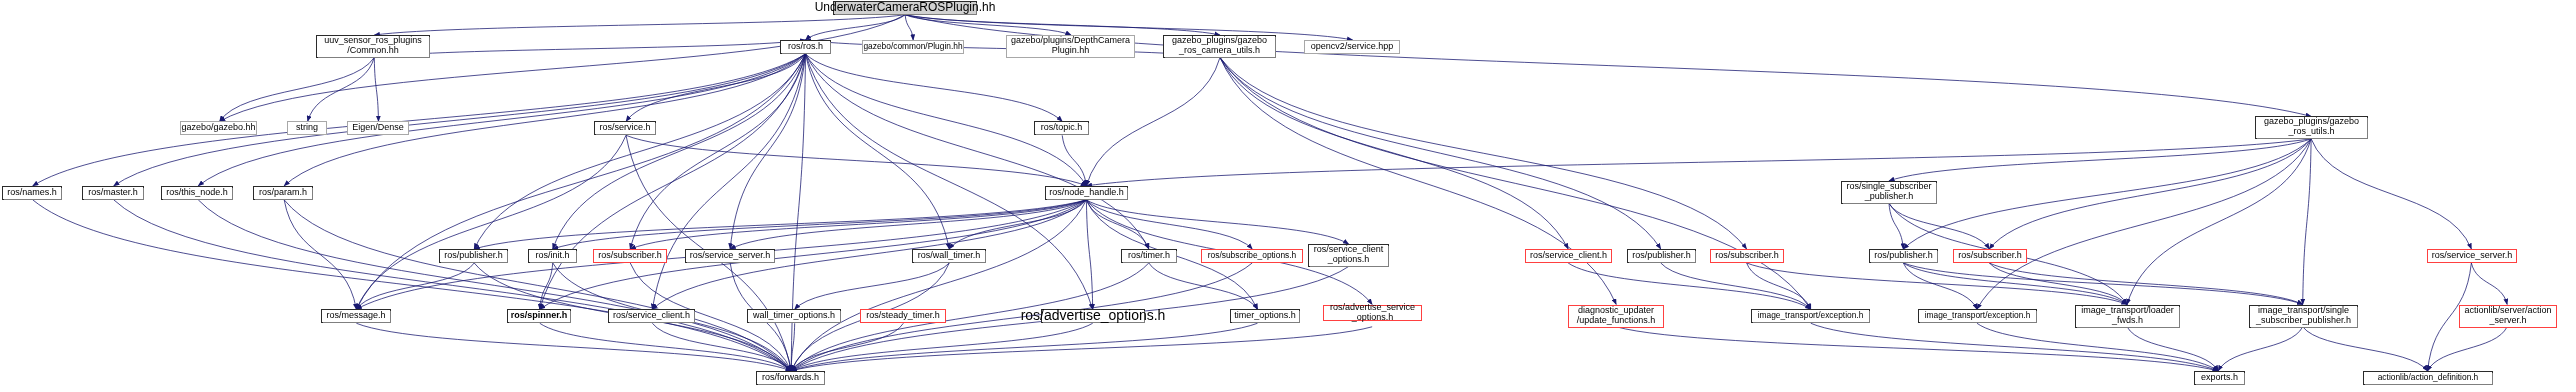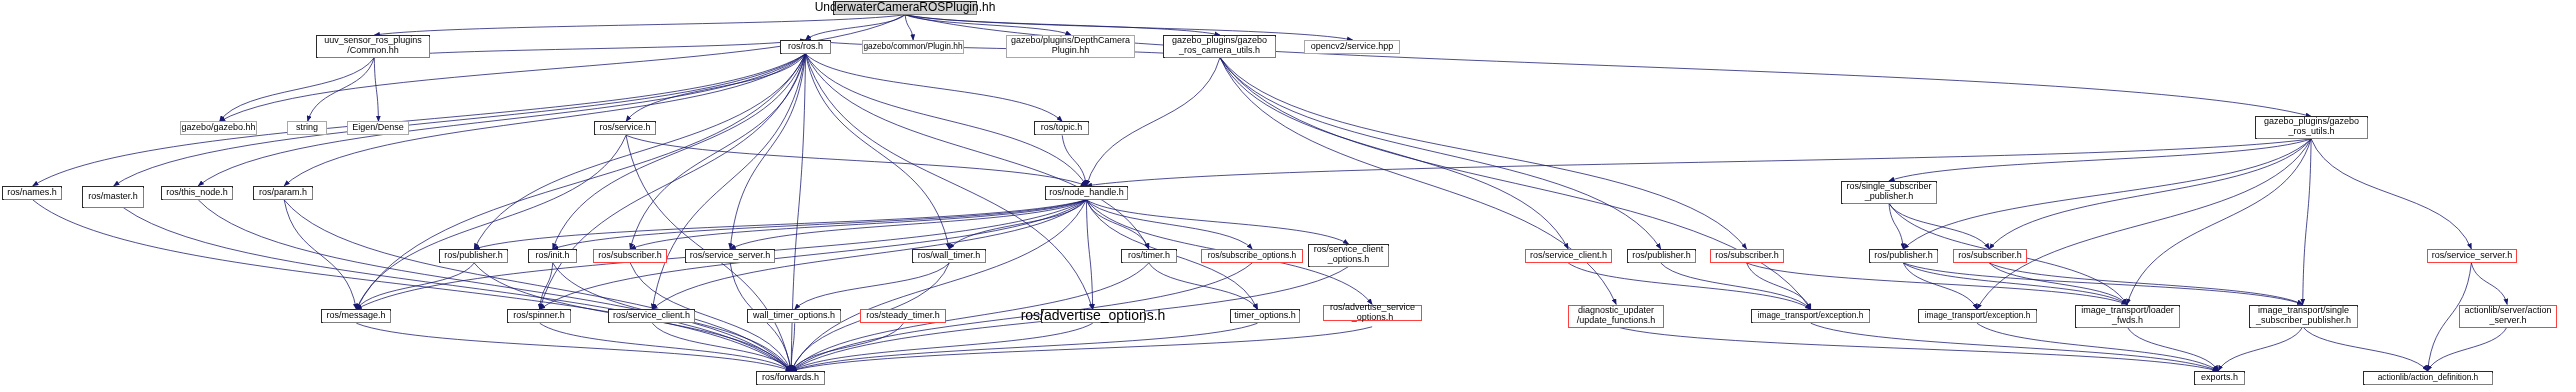--- a/index.html
+++ b/index.html
@@ -192,21 +192,21 @@
 _ros_camera_utils.h</div>
     <div class="node b-grey" style="left: 1304px; top: 40px; width: 96px; height: 14px;">opencv2/service.hpp</div>
     <div class="node b-grey" style="left: 180px; top: 121px; width: 77px; height: 14px;">gazebo/gazebo.hh</div>
     <div class="node b-grey" style="left: 287px; top: 121px; width: 40px; height: 14px;">string</div>
     <div class="node b-grey" style="left: 347px; top: 121px; width: 62px; height: 14px;">Eigen/Dense</div>
     <div class="node b-black shadow" style="left: 594px; top: 121px; width: 62px; height: 14px;">ros/service.h</div>
     <div class="node b-black shadow" style="left: 1034px; top: 121px; width: 55px; height: 14px;">ros/topic.h</div>
     <div class="node b-black shadow" style="left: 2255px; top: 116px; width: 113px; height: 22.5px;">gazebo_plugins/gazebo
 _ros_utils.h</div>
     <div class="node b-black shadow" style="left: 2.1px; top: 186px; width: 60px; height: 14px;">ros/names.h</div>
-    <div class="node b-black shadow" style="left: 82px; top: 186px; width: 62px; height: 22px;">ros/master.h</div>
+    <div class="node b-black shadow" style="left: 82px; top: 186px; width: 62px; height: 14px;">ros/master.h</div>
     <div class="node b-black shadow" style="left: 161px; top: 186px; width: 72px; height: 14px;">ros/this_node.h</div>
     <div class="node b-black shadow" style="left: 253px; top: 186px; width: 60px; height: 14px;">ros/param.h</div>
     <div class="node b-black shadow" style="left: 1045px; top: 186px; width: 83px; height: 14px;">ros/node_handle.h</div>
     <div class="node b-black shadow" style="left: 1841px; top: 181px; width: 96px; height: 22.5px;">ros/single_subscriber
 _publisher.h</div>
     <div class="node b-black shadow" style="left: 439px; top: 249px; width: 69px; height: 14px;">ros/publisher.h</div>
     <div class="node b-black shadow" style="left: 528px; top: 249px; width: 49px; height: 14px;">ros/init.h</div>
     <div class="node b-red" style="left: 593px; top: 249px; width: 74px; height: 14px;">ros/subscriber.h</div>
     <div class="node b-black shadow" style="left: 685px; top: 249px; width: 90px; height: 14px;">ros/service_server.h</div>
     <div class="node b-black shadow" style="left: 912px; top: 249px; width: 74px; height: 14px;">ros/wall_timer.h</div>
@@ -214,21 +214,21 @@
     <div class="node b-red" style="left: 1201px; top: 249px; width: 102px; height: 14px; font-size: 8.4px;">ros/subscribe_options.h</div>
     <div class="node b-black shadow" style="left: 1308px; top: 244px; width: 81px; height: 22.5px;">ros/service_client
 _options.h</div>
     <div class="node b-red" style="left: 1525px; top: 249px; width: 87px; height: 14px;">ros/service_client.h</div>
     <div class="node b-black shadow" style="left: 1627px; top: 249px; width: 69px; height: 14px;">ros/publisher.h</div>
     <div class="node b-red" style="left: 1710px; top: 249px; width: 74px; height: 14px;">ros/subscriber.h</div>
     <div class="node b-black shadow" style="left: 1869px; top: 249px; width: 69px; height: 14px;">ros/publisher.h</div>
     <div class="node b-red" style="left: 1953px; top: 249px; width: 74px; height: 14px;">ros/subscriber.h</div>
     <div class="node b-red" style="left: 2427px; top: 249px; width: 90px; height: 14px;">ros/service_server.h</div>
     <div class="node b-black shadow" style="left: 321px; top: 309px; width: 70px; height: 14px;">ros/message.h</div>
-    <div class="node b-black shadow" style="left: 507px; top: 309px; width: 64px; height: 14px;">ros/spinner.h</div>
+    <div class="node b-black shadow" style="left: 507px; top: 309px; width: 64px; height: 14px; font-weight: bold;">ros/spinner.h</div>
     <div class="node b-black shadow" style="left: 608px; top: 309px; width: 87px; height: 14px;">ros/service_client.h</div>
     <div class="node b-black shadow" style="left: 747px; top: 309px; width: 94px; height: 14px;">wall_timer_options.h</div>
     <div class="node b-red" style="left: 860px; top: 309px; width: 86px; height: 14px;">ros/steady_timer.h</div>
     <div class="node b-black shadow" style="left: 1041px; top: 309px; width: 104px; height: 14px; font-size: 14px;">ros/advertise_options.h</div>
     <div class="node b-black shadow" style="left: 1222px; top: 309px; width: 70px; height: 14px; margin-left: 8px;">timer_options.h</div>
     <div class="node b-red" style="left: 1323px; top: 305px; width: 99px; height: 16px;">ros/advertise_service
 _options.h</div>
     <div class="node b-red" style="left: 1568px; top: 305px; width: 96px; height: 22.5px;">diagnostic_updater
 /update_functions.h</div>
     <div class="node b-black shadow" style="left: 1751px; top: 309px; width: 119px; height: 14px; font-size: 8.4px;">image_transport/exception.h</div>

